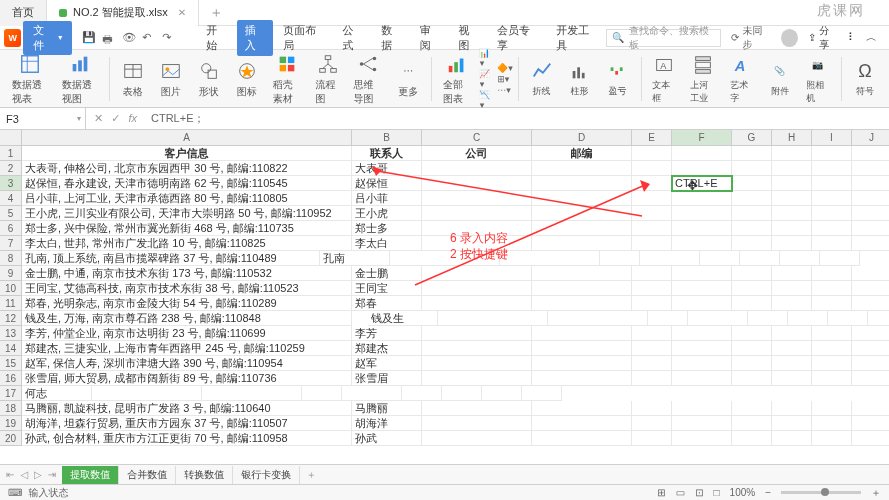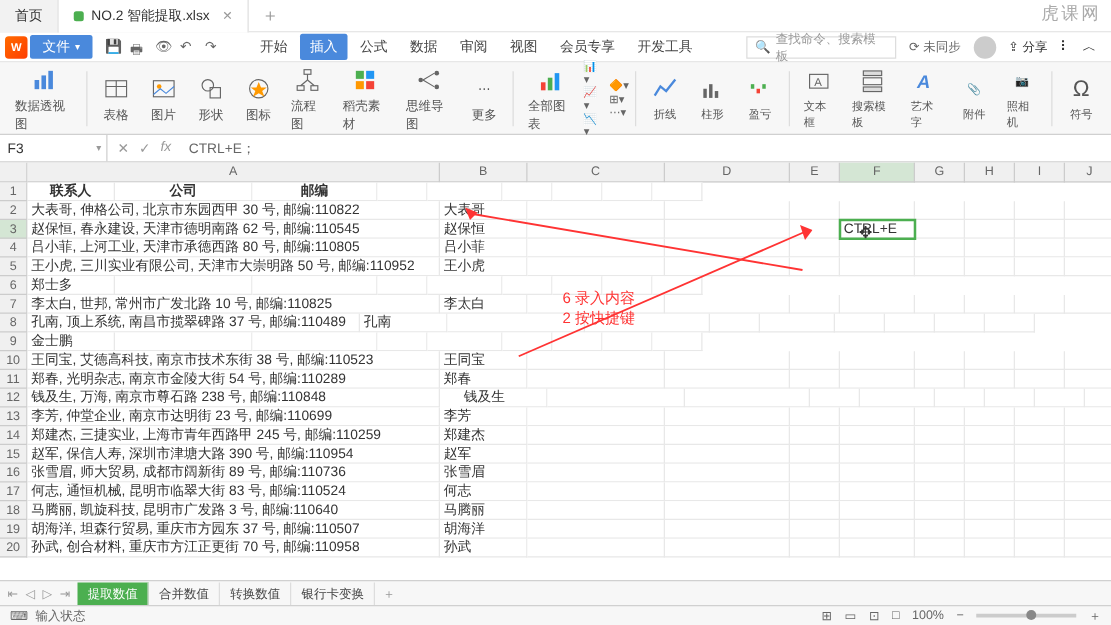--- a/index.html
+++ b/index.html
@@ -4,21 +4,21 @@
 <style>
 *{box-sizing:border-box;margin:0;padding:0;font-family:"Microsoft YaHei",SimSun,Arial,sans-serif}
 body{width:889px;height:500px;overflow:hidden;background:#fff;font-size:11px;color:#333;position:relative}
 .titlebar{height:26px;background:#fff;border-bottom:1px solid #e0e0e0;display:flex;align-items:center}
 .tab{height:26px;padding:0 12px;display:flex;align-items:center;gap:6px;border-right:1px solid #e0e0e0;font-size:11px}
 .tab.home{background:#f2f2f2}
 .tab.active{background:#fff}
 .tab .dot{width:8px;height:8px;background:#4caf50;border-radius:2px}
 .tab .close{color:#999;font-size:10px;margin-left:4px}
 .tab-plus{padding:0 10px;color:#999;font-size:14px}
-.watermark{position:absolute;right:8px;top:2px;color:#aaa;font-size:14px;letter-spacing:2px}
+.watermark{position:absolute;right:24px;top:2px;color:#aaa;font-size:14px;letter-spacing:2px}
 .menubar{height:24px;background:#fff;display:flex;align-items:center;padding:0 4px;border-bottom:1px solid #e0e0e0}
 .menu-left{display:flex;align-items:center;gap:2px}
 .wps-logo{width:18px;height:18px;background:linear-gradient(135deg,#ff6b00,#ff3c00);border-radius:3px;display:flex;align-items:center;justify-content:center;color:#fff;font-weight:bold;font-size:9px}
 .file-btn{background:#4a89dc;color:#fff;padding:2px 10px;border-radius:2px;display:flex;align-items:center;gap:4px;font-size:11px}
 .qat{display:flex;gap:6px;margin-left:8px}
 .qat-icon{width:14px;height:14px;color:#666}
 .menu-tabs{display:flex;margin-left:20px;gap:2px}
 .menu-tab{padding:3px 8px;font-size:11px;color:#444}
 .menu-tab.active{background:#4a89dc;color:#fff;border-radius:2px}
 .menu-right{margin-left:auto;display:flex;align-items:center;gap:10px;padding-right:8px}
@@ -88,20 +88,21 @@
     <div class="qat">
       <span class="qat-icon">💾</span>
       <span class="qat-icon">🖶</span>
       <span class="qat-icon">👁</span>
       <span class="qat-icon">↶</span>
       <span class="qat-icon">↷</span>
     </div>
     <div class="menu-tabs">
       <div class="menu-tab">开始</div>
       <div class="menu-tab active">插入</div>
+      <div class="menu-tab">页面布局</div>
       <div class="menu-tab">公式</div>
       <div class="menu-tab">数据</div>
       <div class="menu-tab">审阅</div>
       <div class="menu-tab">视图</div>
       <div class="menu-tab">会员专享</div>
       <div class="menu-tab">开发工具</div>
     </div>
   </div>
   <div class="menu-right">
     <div class="search-box">
@@ -119,20 +120,30 @@
       </div>
     <span>⠇</span>
     <span>︿</span>
   </div>
 </div>
 
 <div class="ribbon">
   <div class="rib-grp">
       <div class="rib-icon">
         <svg viewBox="0 0 24 24">
+          <rect x="3" y="3" width="18" height="18" fill="none" stroke="#4a89dc" stroke-width="1.5"></rect>
+          <line x1="3" y1="9" x2="21" y2="9" stroke="#4a89dc"></line>
+          <line x1="9" y1="3" x2="9" y2="21" stroke="#4a89dc"></line>
+        </svg>
+      </div>
+      <span>数据透视表</span>
+    </div>
+  <div class="rib-grp">
+      <div class="rib-icon">
+        <svg viewBox="0 0 24 24">
           <rect x="4" y="12" width="4" height="8" fill="#4a89dc"></rect>
           <rect x="10" y="8" width="4" height="12" fill="#4a89dc"></rect>
           <rect x="16" y="4" width="4" height="16" fill="#4a89dc"></rect>
         </svg>
       </div>
       <span>数据透视图</span>
     </div>
   <div class="rib-sep"></div>
   <div class="rib-grp">
       <div class="rib-icon">
@@ -164,48 +175,48 @@
       <span>形状</span>
     </div>
   <div class="rib-grp">
       <div class="rib-icon">
         <svg viewBox="0 0 24 24">
           <circle cx="12" cy="12" r="8" fill="none" stroke="#666"></circle>
           <path d="M12 6 L14 11 L19 11 L15 14 L17 19 L12 16 L7 19 L9 14 L5 11 L10 11 Z" fill="#f90"></path>
         </svg>
       </div>
       <span>图标</span>
+    </div>
+  <div class="rib-grp">
+      <div class="rib-icon">
+        <svg viewBox="0 0 24 24">
+          <rect x="4" y="4" width="7" height="7" fill="#4caf50"></rect>
+          <rect x="13" y="4" width="7" height="7" fill="#2196f3"></rect>
+          <rect x="4" y="13" width="7" height="7" fill="#ff9800"></rect>
+          <rect x="13" y="13" width="7" height="7" fill="#f44336"></rect>
+        </svg>
+      </div>
+      <span>稻壳素材</span>
     </div>
   <div class="rib-grp">
       <div class="rib-icon">
         <svg viewBox="0 0 24 24">
           <rect x="9" y="3" width="6" height="4" fill="none" stroke="#666"></rect>
           <rect x="3" y="17" width="6" height="4" fill="none" stroke="#666"></rect>
           <rect x="15" y="17" width="6" height="4" fill="none" stroke="#666"></rect>
           <line x1="12" y1="7" x2="12" y2="12" stroke="#666"></line>
           <line x1="6" y1="17" x2="12" y2="12" stroke="#666"></line>
           <line x1="18" y1="17" x2="12" y2="12" stroke="#666"></line>
         </svg>
       </div>
       <span>流程图</span>
     </div>
   <div class="rib-grp">
       <div class="rib-icon">
         <svg viewBox="0 0 24 24">
-          <rect x="4" y="4" width="7" height="7" fill="#4caf50"></rect>
-          <rect x="13" y="4" width="7" height="7" fill="#2196f3"></rect>
-          <rect x="4" y="13" width="7" height="7" fill="#ff9800"></rect>
-          <rect x="13" y="13" width="7" height="7" fill="#f44336"></rect>
-        </svg>
-      </div>
-      <span>稻壳素材</span>
-    </div>
-  <div class="rib-grp">
-      <div class="rib-icon">
-        <svg viewBox="0 0 24 24">
           <circle cx="5" cy="12" r="2" fill="#666"></circle>
           <circle cx="19" cy="6" r="2" fill="#666"></circle>
           <circle cx="19" cy="18" r="2" fill="#666"></circle>
           <line x1="7" y1="12" x2="17" y2="6" stroke="#666"></line>
           <line x1="7" y1="12" x2="17" y2="18" stroke="#666"></line>
         </svg>
       </div>
       <span>思维导图</span>
     </div>
   <div class="rib-grp">
@@ -273,21 +284,21 @@
       <span>文本框</span>
     </div>
   <div class="rib-grp sm">
       <div class="rib-icon">
         <svg viewBox="0 0 24 24">
           <rect x="4" y="3" width="16" height="4" fill="#ddd" stroke="#666"></rect>
           <rect x="4" y="9" width="16" height="6" fill="none" stroke="#666"></rect>
           <rect x="4" y="17" width="16" height="4" fill="#ddd" stroke="#666"></rect>
         </svg>
       </div>
-      <span>搜索模板</span>
+      <span>上河工业</span>
     </div>
   <div class="rib-grp sm">
       <div class="rib-icon">
         <svg viewBox="0 0 24 24">
           <text x="4" y="18" font-size="16" fill="#4a89dc" font-weight="bold" font-style="italic">A</text>
         </svg>
       </div>
       <span>艺术字</span>
     </div>
   <div class="rib-grp sm">
@@ -350,20 +361,21 @@
       <div class="row-h">14</div>
       <div class="row-h">15</div>
       <div class="row-h">16</div>
       <div class="row-h">17</div>
       <div class="row-h">18</div>
       <div class="row-h">19</div>
       <div class="row-h">20</div>
     </div>
   <div class="grid" id="grid">
       <div class="grid-row">
+        <div class="cell header-cell" style="width: 330px;">客户信息</div>
         <div class="cell header-cell" style="width: 70px;">联系人</div>
         <div class="cell header-cell" style="width: 110px;">公司</div>
         <div class="cell header-cell" style="width: 100px;">邮编</div>
         <div class="cell" style="width: 40px;"></div>
         <div class="cell" style="width: 60px;"></div>
         <div class="cell" style="width: 40px;"></div>
         <div class="cell" style="width: 40px;"></div>
         <div class="cell" style="width: 40px;"></div>
         <div class="cell" style="width: 40px;"></div>
       </div>
@@ -409,20 +421,21 @@
         <div class="cell" style="width: 110px;"></div>
         <div class="cell" style="width: 100px;"></div>
         <div class="cell" style="width: 40px;"></div>
         <div class="cell" style="width: 60px;"></div>
         <div class="cell" style="width: 40px;"></div>
         <div class="cell" style="width: 40px;"></div>
         <div class="cell" style="width: 40px;"></div>
         <div class="cell" style="width: 40px;"></div>
       </div>
       <div class="grid-row">
+        <div class="cell" style="width: 330px;">郑士多, 兴中保险, 常州市冀光新街 468 号, 邮编:110735</div>
         <div class="cell" style="width: 70px;">郑士多</div>
         <div class="cell" style="width: 110px;"></div>
         <div class="cell" style="width: 100px;"></div>
         <div class="cell" style="width: 40px;"></div>
         <div class="cell" style="width: 60px;"></div>
         <div class="cell" style="width: 40px;"></div>
         <div class="cell" style="width: 40px;"></div>
         <div class="cell" style="width: 40px;"></div>
         <div class="cell" style="width: 40px;"></div>
       </div>
@@ -432,32 +445,33 @@
         <div class="cell" style="width: 110px;"></div>
         <div class="cell" style="width: 100px;"></div>
         <div class="cell" style="width: 40px;"></div>
         <div class="cell" style="width: 60px;"></div>
         <div class="cell" style="width: 40px;"></div>
         <div class="cell" style="width: 40px;"></div>
         <div class="cell" style="width: 40px;"></div>
         <div class="cell" style="width: 40px;"></div>
       </div>
       <div class="grid-row">
-        <div class="cell" style="width: 266px;">孔南, 顶上系统, 南昌市揽翠碑路 37 号, 邮编:110489</div>
+        <div class="cell" style="width: 298px;">孔南, 顶上系统, 南昌市揽翠碑路 37 号, 邮编:110489</div>
         <div class="cell" style="width: 70px;">孔南</div>
         <div class="cell" style="width: 110px;"></div>
         <div class="cell" style="width: 100px;"></div>
         <div class="cell" style="width: 40px;"></div>
         <div class="cell" style="width: 60px;"></div>
         <div class="cell" style="width: 40px;"></div>
         <div class="cell" style="width: 40px;"></div>
         <div class="cell" style="width: 40px;"></div>
         <div class="cell" style="width: 40px;"></div>
       </div>
       <div class="grid-row">
+        <div class="cell" style="width: 330px;">金士鹏, 中通, 南京市技术东街 173 号, 邮编:110532</div>
         <div class="cell" style="width: 70px;">金士鹏</div>
         <div class="cell" style="width: 110px;"></div>
         <div class="cell" style="width: 100px;"></div>
         <div class="cell" style="width: 40px;"></div>
         <div class="cell" style="width: 60px;"></div>
         <div class="cell" style="width: 40px;"></div>
         <div class="cell" style="width: 40px;"></div>
         <div class="cell" style="width: 40px;"></div>
         <div class="cell" style="width: 40px;"></div>
       </div>
@@ -539,21 +553,20 @@
         <div class="cell" style="width: 110px;"></div>
         <div class="cell" style="width: 100px;"></div>
         <div class="cell" style="width: 40px;"></div>
         <div class="cell" style="width: 60px;"></div>
         <div class="cell" style="width: 40px;"></div>
         <div class="cell" style="width: 40px;"></div>
         <div class="cell" style="width: 40px;"></div>
         <div class="cell" style="width: 40px;"></div>
       </div>
       <div class="grid-row">
-        <div class="cell" style="width: 330px;">何志, 通恒机械, 昆明市临翠大街 83 号, 邮编:110524</div>
         <div class="cell" style="width: 70px;">何志</div>
         <div class="cell" style="width: 110px;"></div>
         <div class="cell" style="width: 100px;"></div>
         <div class="cell" style="width: 40px;"></div>
         <div class="cell" style="width: 60px;"></div>
         <div class="cell" style="width: 40px;"></div>
         <div class="cell" style="width: 40px;"></div>
         <div class="cell" style="width: 40px;"></div>
         <div class="cell" style="width: 40px;"></div>
       </div>

